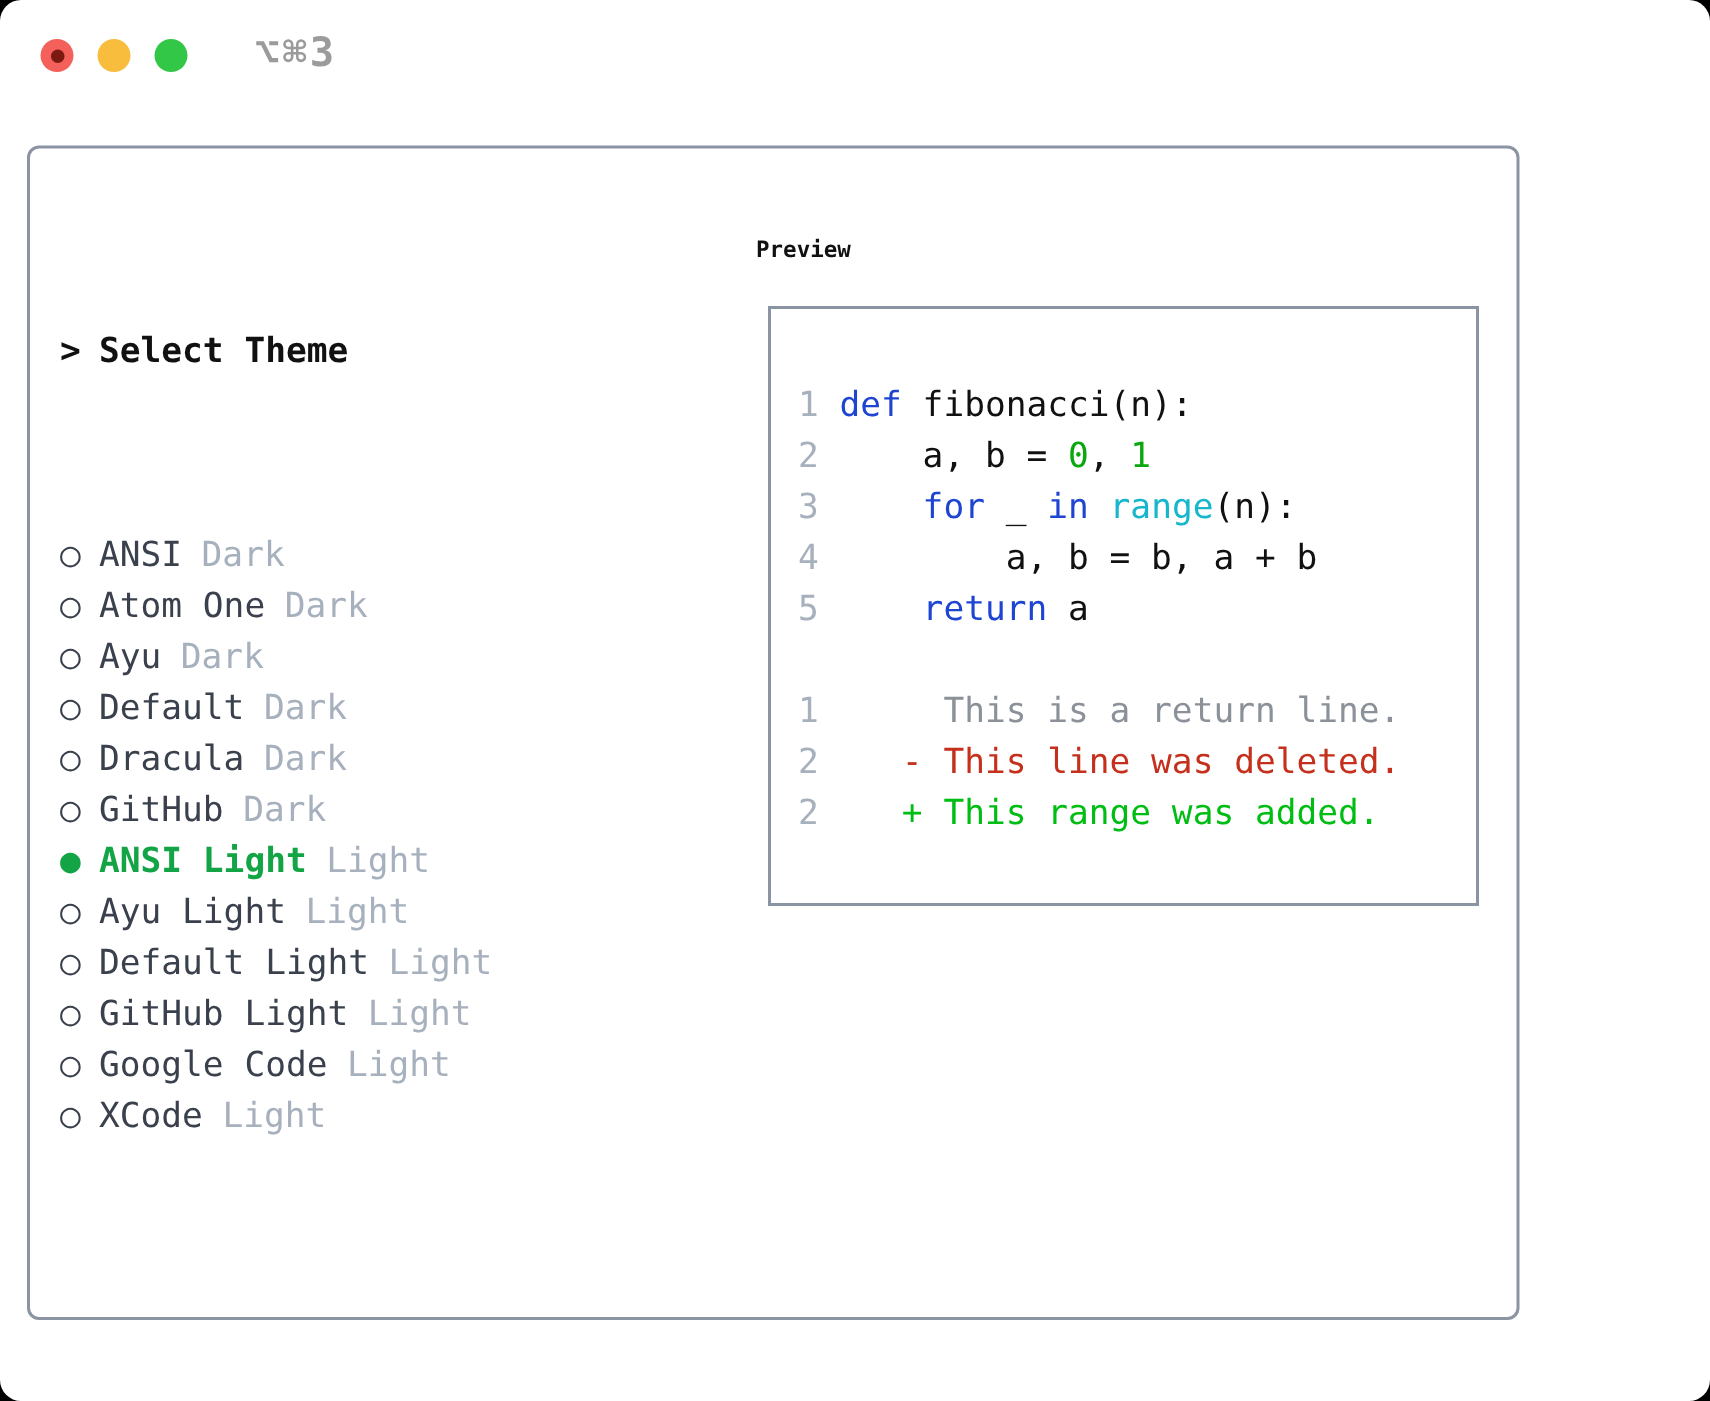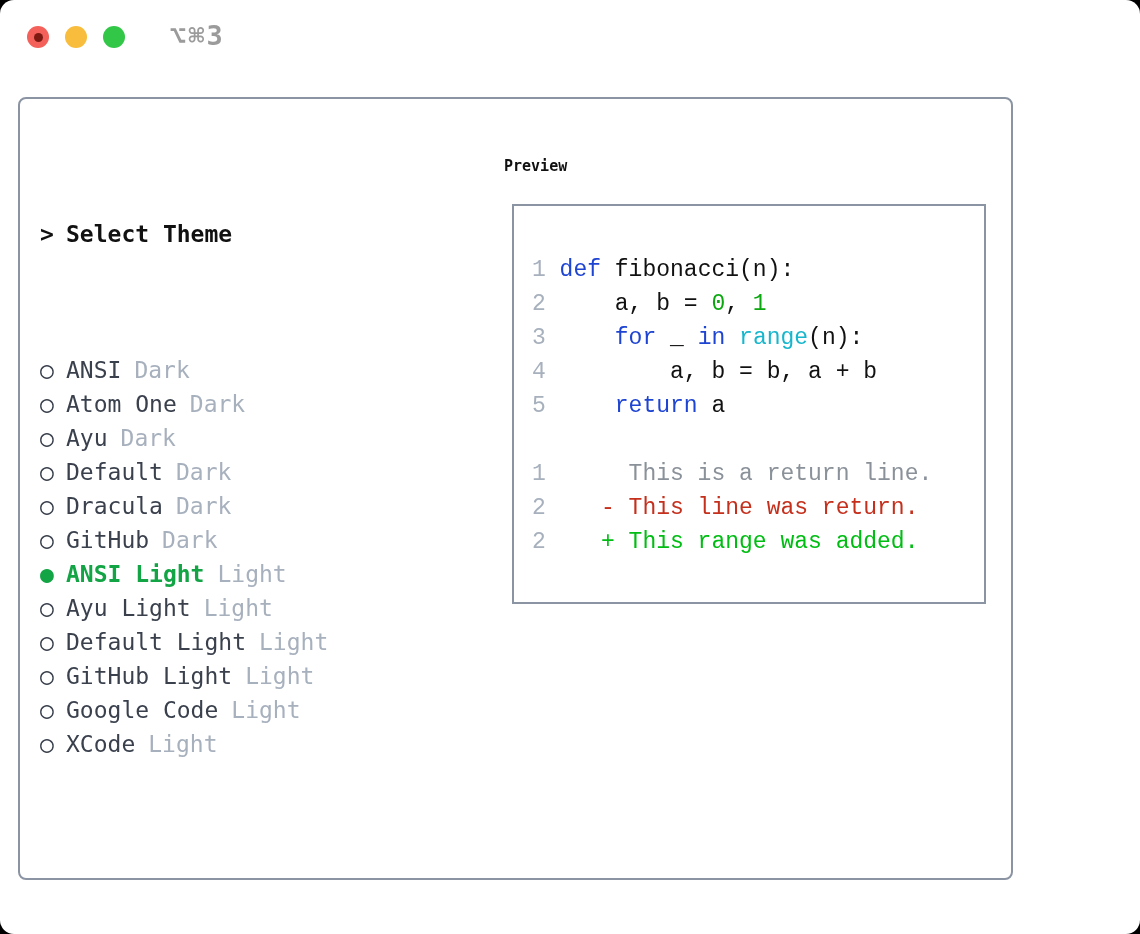--- a/index.html
+++ b/index.html
@@ -53,21 +53,21 @@
   .tag{color:var(--muted-gray);margin-left:13px;}
   .hdr .marker,.hdr .name{font-weight:bold;color:var(--heading-black);}
   
   .right-head{
     position:absolute;left:484px;top:50px;
     font-size:15px;line-height:34px;font-weight:bold;color:var(--heading-black);
   }
   .preview-box{
     position:absolute;left:492px;top:105px;width:474px;height:400px;
     border:2px solid var(--border-gray);box-sizing:border-box;
-    padding:47px 0 0 18px;background:#fff;font-family:Liberation Mono, monospace;
+    padding:47px 0 0 18px;background:#fff;
   }
   .pline{height:34px;line-height:34px;font-size:23px;white-space:pre;}
   .ln{display:inline-block;width:2ch;color:var(--muted-gray);}
   .tk-pl{color:var(--heading-black);}
   .tk-kw{color:var(--keyword-blue);}
   .tk-bi{color:var(--builtin-cyan);}
   .tk-num{color:var(--number-green);}
   .tk-ctx{color:var(--context-gray);}
   .tk-del{color:var(--deleted-red);}
   .tk-add{color:var(--added-green);}
@@ -109,19 +109,19 @@
 
     <div class="preview-box">
       <div id="preview-lines">
           <div class="pline"><span class="ln">1</span><span class="tk-kw">def</span><span class="tk-pl"> fibonacci(n):</span></div>
           <div class="pline"><span class="ln">2</span><span class="tk-pl">    a, b = </span><span class="tk-num">0</span><span class="tk-pl">, </span><span class="tk-num">1</span></div>
           <div class="pline"><span class="ln">3</span><span class="tk-pl">    </span><span class="tk-kw">for</span><span class="tk-pl"> _ </span><span class="tk-kw">in</span><span class="tk-pl"> </span><span class="tk-bi">range</span><span class="tk-pl">(n):</span></div>
           <div class="pline"><span class="ln">4</span><span class="tk-pl">        a, b = b, a + b</span></div>
           <div class="pline"><span class="ln">5</span><span class="tk-pl">    </span><span class="tk-kw">return</span><span class="tk-pl"> a</span></div>
           <div class="pline"><span class="ln"></span></div>
           <div class="pline"><span class="ln">1</span><span class="tk-ctx">     This is a return line.</span></div>
-          <div class="pline"><span class="ln">2</span><span class="tk-del">   - This line was return.</span></div>
+          <div class="pline"><span class="ln">2</span><span class="tk-del">   - This line was deleted.</span></div>
           <div class="pline"><span class="ln">2</span><span class="tk-add">   + This range was added.</span></div>
         </div>
     </div>
 
   </div>
 </div>
 
 </body></html>

